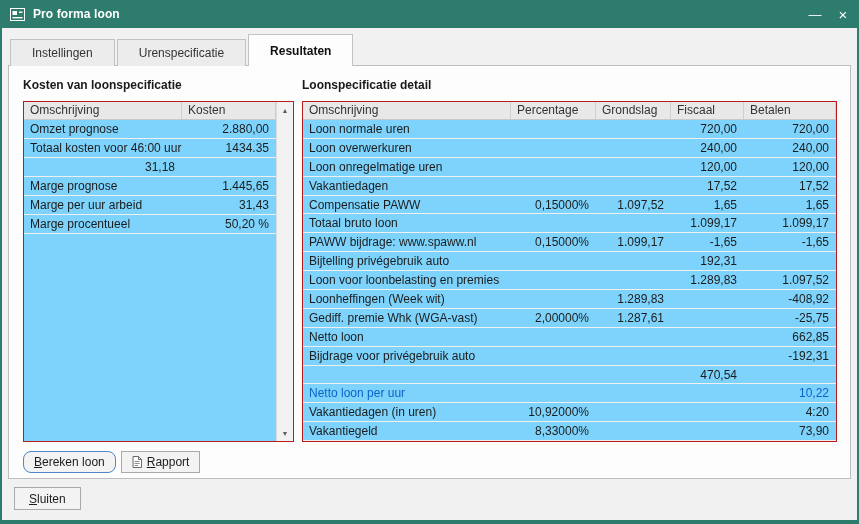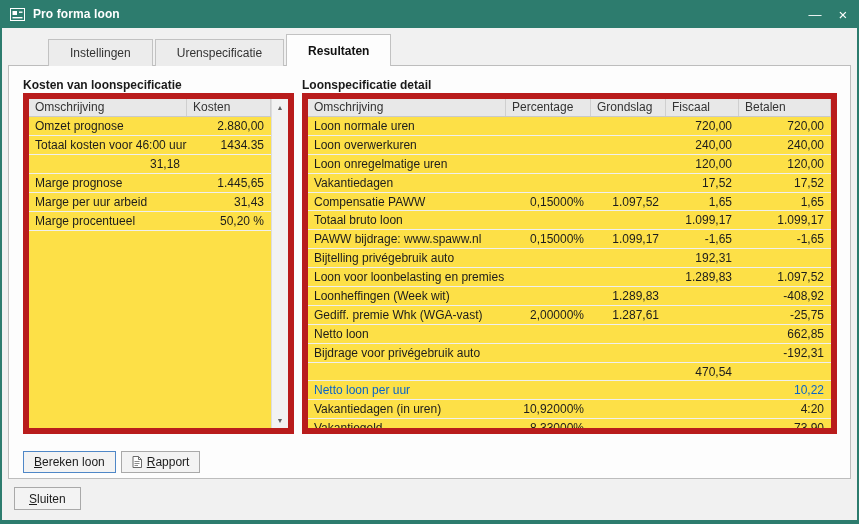--- a/index.html
+++ b/index.html
@@ -38,21 +38,20 @@
     position: relative;
     width: 855px; height: 492px;
     background: #f1f1f1;
   }
   
   .tabs {
     position: absolute; left: 8px; top: 8px;
     height: 30px;
     display: flex; align-items: flex-end;
     z-index: 3;
-    margin-left: 38px;
   }
   .tab {
     height: 27px;
     padding: 0 21px;
     display: flex; align-items: center;
     background: #ececec;
     border: 1px solid #c2c2c2;
     border-bottom: none;
     margin-right: 2px;
     color: #333;
@@ -75,23 +74,23 @@
   .section-title {
     position: absolute;
     font-weight: bold;
     color: #1a1a1a;
   }
   .section-title.left-t  { left: 14px; top: 12px; }
   .section-title.right-t { left: 293px; top: 12px; }
   
   .table {
     position: absolute;
-    top: 27px;
-    background: #fde047;
-    border: 6px solid #b91c1c;
+    top: 35px;
+    background: #7dd3fc;
+    border: 1px solid #b91c1c;
     overflow: hidden;
   }
   .kosten-table { left: 14px;  width: 271px; height: 341px; padding-right: 17px; }
   .detail-table { left: 293px; width: 535px; height: 341px; }
   .thead {
     background: #e8e8e8;
     height: 18px;
     border-bottom: 1px solid #c9c9c9;
     color: #333;
   }
@@ -137,21 +136,21 @@
     height: 22px;
     padding: 0 10px;
     display: inline-flex; align-items: center; justify-content: center; gap: 5px;
     background: #f3f3f3;
     border: 1px solid #a9a9a9;
     font-family: "Liberation Sans", sans-serif;
     font-size: 12px;
     color: #1c1c1c;
     white-space: nowrap;
   }
-  .btn.default { border-color: #4f87c7; }
+  .btn.default { border-color: #4f87c7; border-radius: 8px; }
   .sluiten-btn {
     position: absolute; left: 12px; top: 459px;
     height: 23px; padding: 0 14px;
   }
   .doc-icon { display: inline-flex; }
   u { text-decoration: underline; }
 </style>
 </head>
 <body>
 

